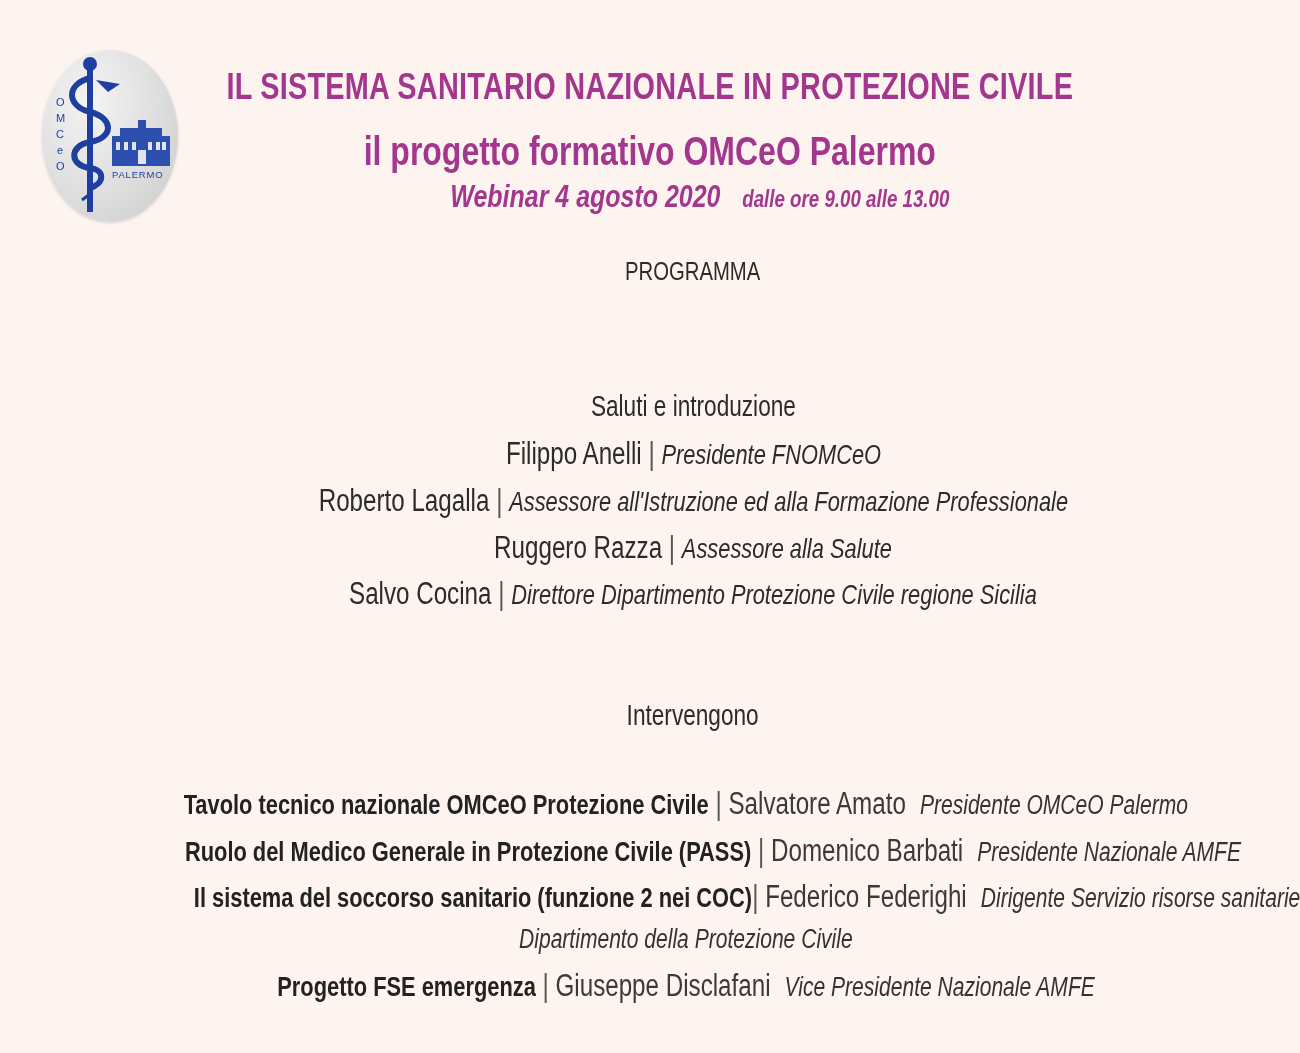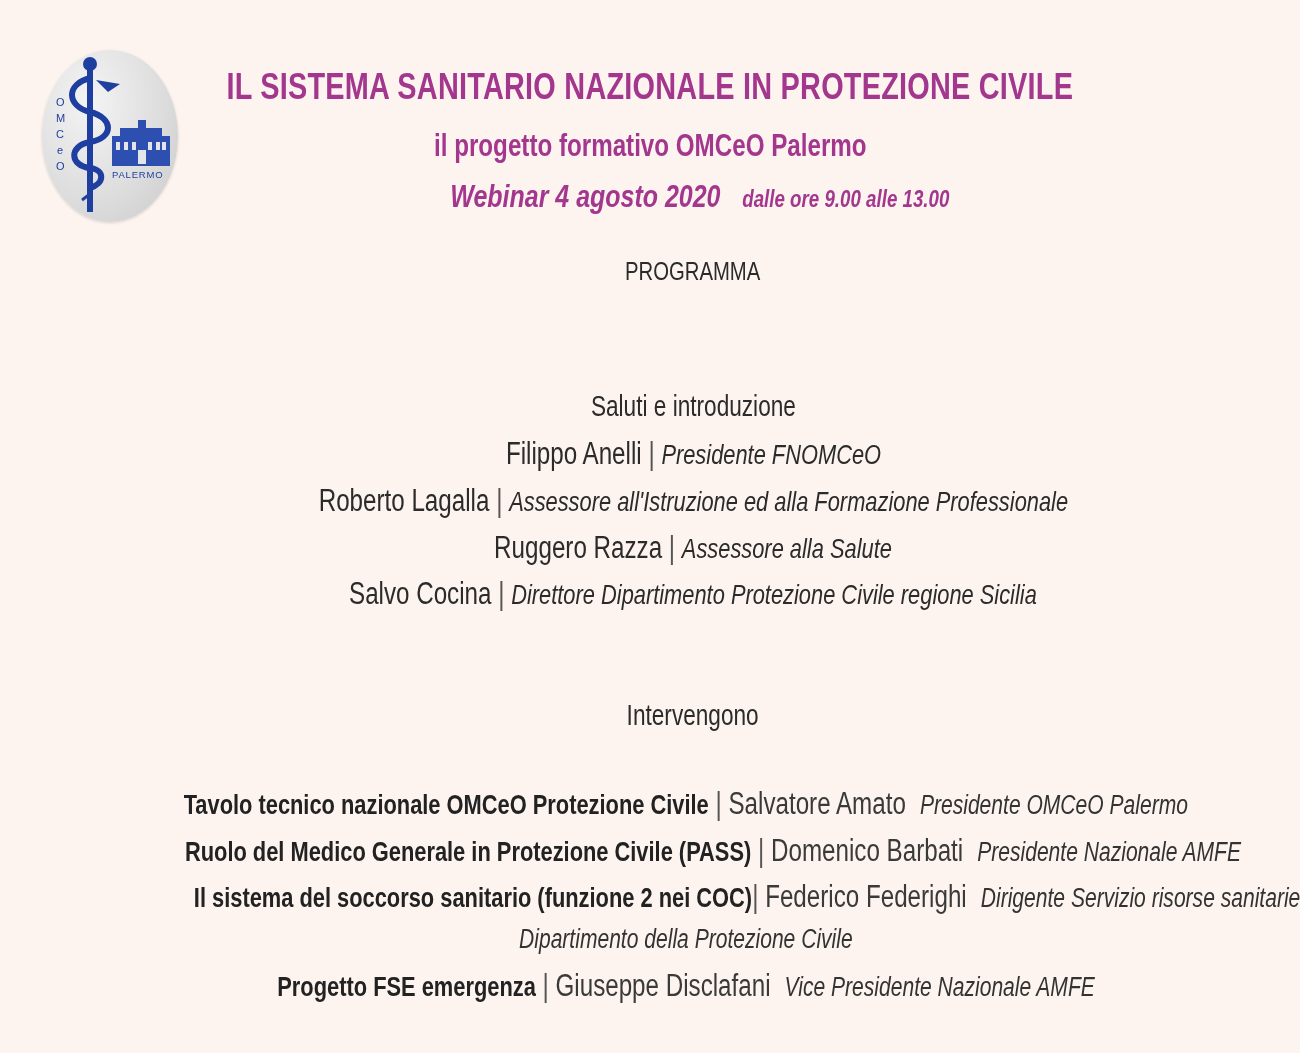--- a/index.html
+++ b/index.html
@@ -16,21 +16,21 @@
     }
     .cond { display: inline-block; transform: scaleX(0.78); transform-origin: center; }
     .logo {
       position: absolute; left: 42px; top: 50px; width: 136px; height: 172px;
       border-radius: 50%;
       background: radial-gradient(ellipse at 35% 30%, #f4f4f4 0%, #dcdcdc 60%, #c9c9c9 100%);
       box-shadow: 0 1px 3px rgba(0,0,0,0.15);
     }
     .logo svg { position: absolute; left: 0; top: 0; }
     .title { top: 66px; font-size: 37px; font-weight: bold; color: #a3378e; letter-spacing: 0.3px; }
-    .subtitle { top: 128px; font-size: 31px; font-weight: bold; color: #a3378e; }
+    .subtitle { top: 128px; font-size: 41px; font-weight: bold; color: #a3378e; }
     .date { top: 178px; font-size: 32px; font-style: italic; color: #a3378e; font-weight: bold; }
     .date .time { font-size: 24px; margin-left: 28px; }
     .section { font-size: 29px; color: #2b2b2b; }
     .speaker { font-size: 31px; color: #2b2b2b; }
     .role { font-style: italic; font-size: 28px; }
     .topic { font-weight: bold; font-size: 28px; color: #222; }
     .name2 { font-size: 31px; color: #3a3a3a; }
     .sep { color: #555; }
     .role2 { font-style: italic; font-size: 27px; color: #333; margin-left: 18px; }
   </style>

